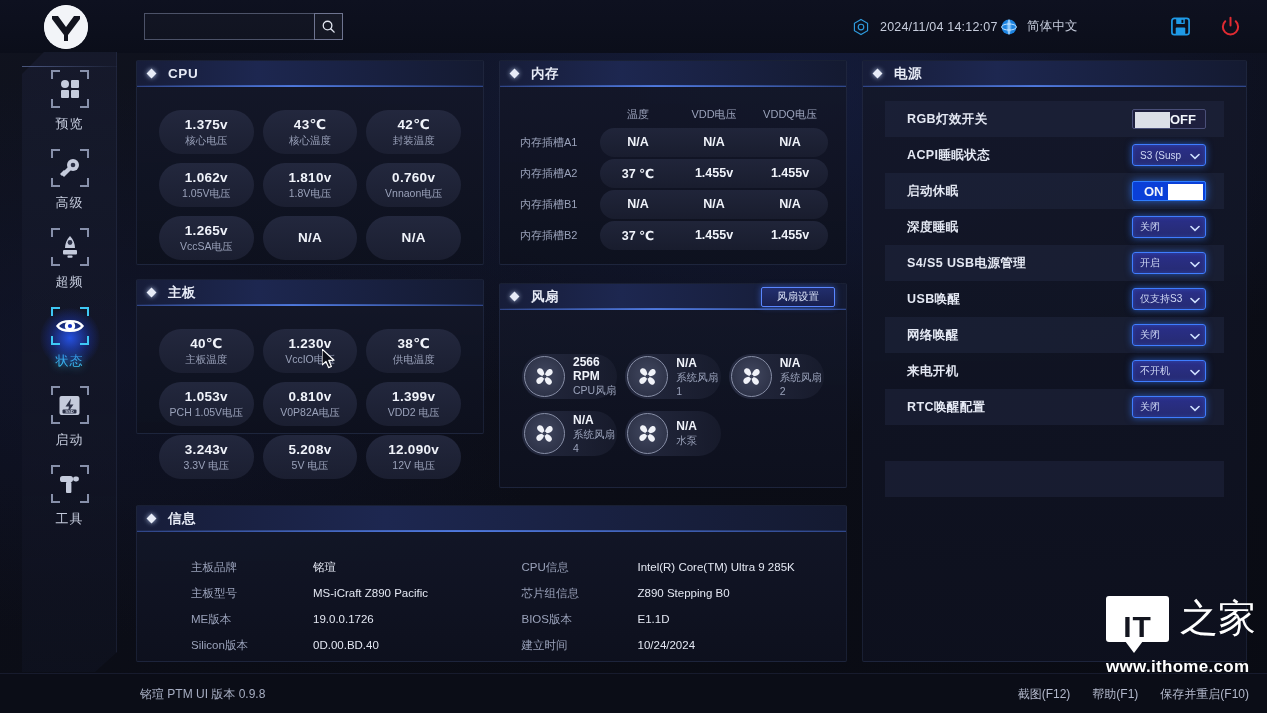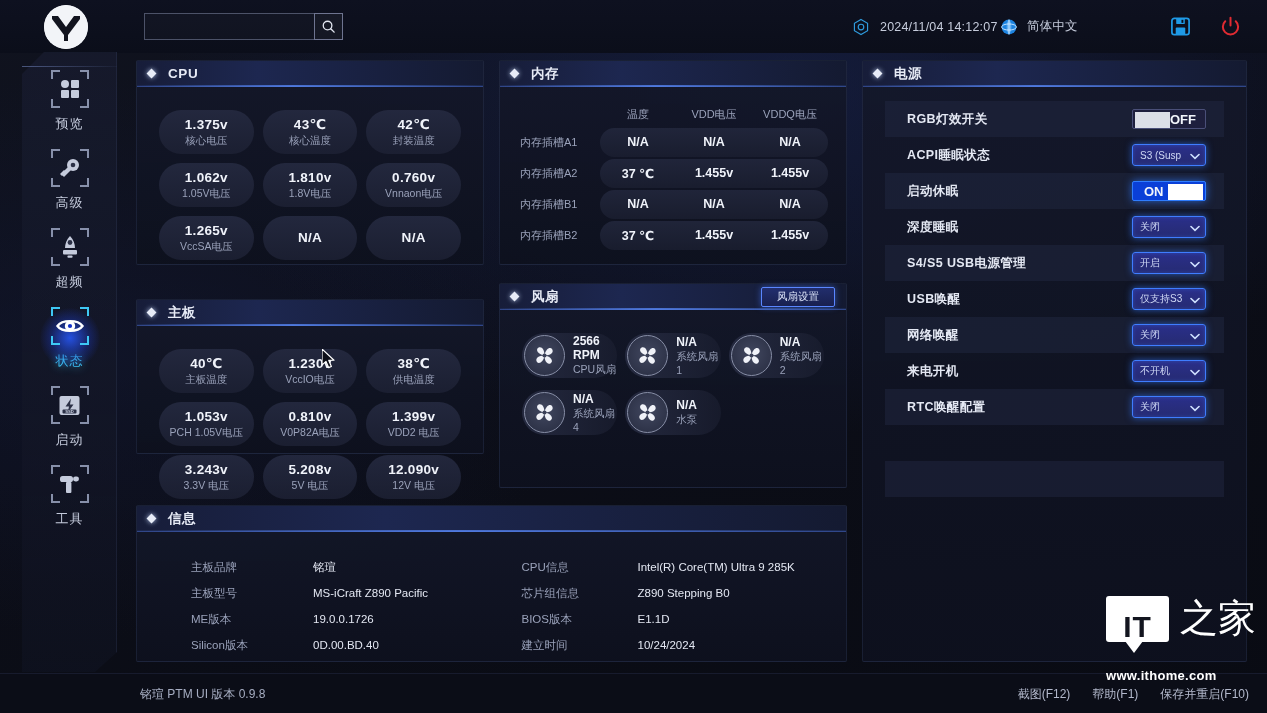--- a/index.html
+++ b/index.html
@@ -171,21 +171,21 @@
     display: grid; grid-template-columns: repeat(3,1fr);
     height: 29px; border-radius: 15px;
     background: linear-gradient(180deg, rgba(36,41,63,0.8) 0%, rgba(27,31,49,0.8) 100%);
     align-items: center;
   }
   .mem-cells div { text-align: center; font-size: 12.5px; font-weight: bold; color: #f0f3fa; }
 
   
   .fan-grid {
     display: grid; grid-template-columns: repeat(3, 1fr);
-    gap: 12px 8px; padding: 23px 22px;
+    gap: 12px 8px; padding: 44px 22px;
   }
   .fan-item {
     height: 45px; border-radius: 23px;
     background: linear-gradient(90deg, rgba(40,45,68,0.85) 0%, rgba(28,32,50,0.6) 100%);
     display: flex; align-items: center; padding-left: 2px;
   }
   .fan-icon {
     width: 41px; height: 41px; border-radius: 50%;
     background: radial-gradient(circle at 50% 45%, #41475f 0%, #2c3146 80%);
     border: 1.5px solid #878ea6;
@@ -265,21 +265,21 @@
     position: relative; width: 63px; height: 46px; background: #fff; border-radius: 3px;
     display: flex; align-items: flex-end; justify-content: center;
   }
   #wm-it span { font-size: 30px; font-weight: bold; color: #13151f; letter-spacing: 1px; line-height: 1; }
   #wm-it::after {
     content: ""; position: absolute; left: 19px; bottom: -11px;
     border-left: 9px solid transparent; border-right: 9px solid transparent;
     border-top: 12px solid #fff;
   }
   #wm-cn { margin-left: 11px; font-size: 38px; color: #fff; font-family: "DejaVu Serif", serif; line-height: 44px; }
-  #wm-url { margin-top: 26px; font-size: 13px; font-weight: bold; color: #fff; letter-spacing: .3px; }
+  #wm-url { margin-top: 15px; font-size: 17px; font-weight: bold; color: #fff; letter-spacing: .3px; }
 
   
   #cursor { position: absolute; left: 322px; top: 349px; pointer-events: none; }
 </style>
 </head>
 <body>
 
 <div id="app">
 
   <div id="topbar">
@@ -523,21 +523,21 @@
             <div class="mem-cells">
               <div>37 ℃</div>
               <div>1.455v</div>
               <div>1.455v</div>
             </div>
           </div>
         </div>
       </div>
     </div>
 
-    <div class="panel" id="panel-mb" style="left:136px; top:246px; width:348px; height:155px;">
+    <div class="panel" id="panel-mb" style="left:136px; top:226px; width:348px; height:155px;">
       <div class="panel-head">
         <div class="panel-diamond"></div>
         <div class="panel-title">主板</div>
       </div>
       <div class="panel-body">
         <div class="pill-grid">
           <div class="pill">
             <div class="pill-val">40℃</div>
             <div class="pill-lbl">主板温度</div>
           </div>

